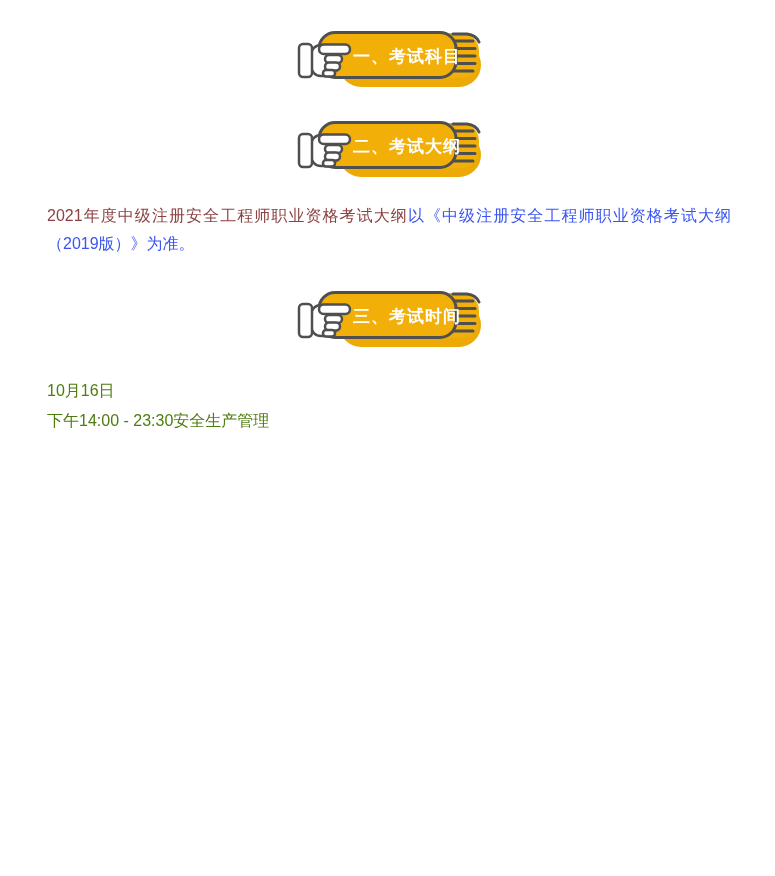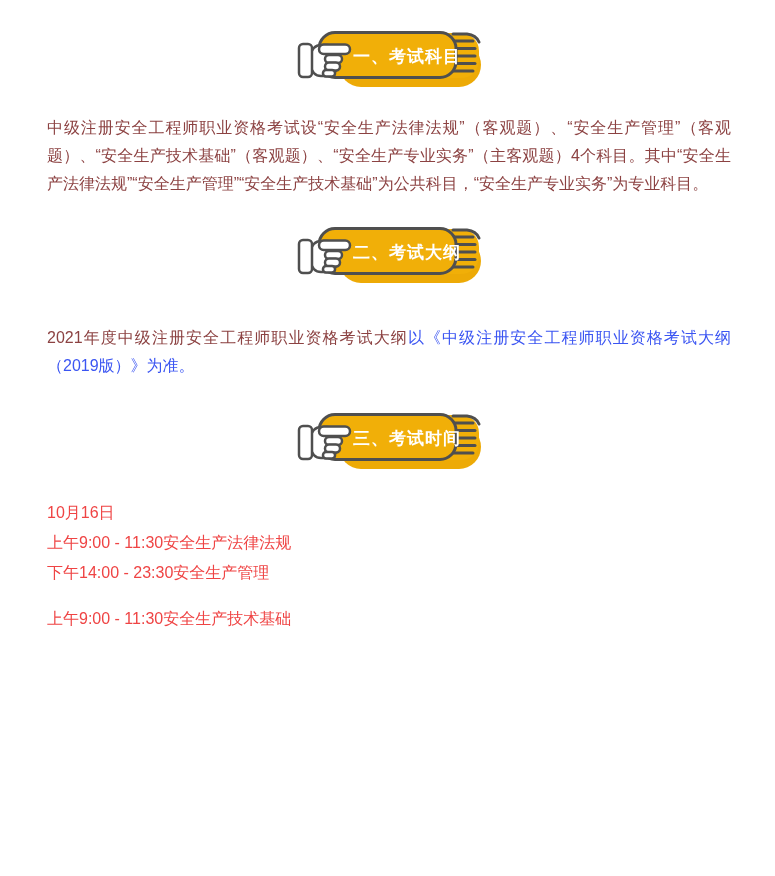--- a/index.html
+++ b/index.html
@@ -33,28 +33,28 @@
   .banner-2 { margin-top: 28px; }
   .banner-3 { margin-top: 32px; text-decoration: underline; }
   p.body-text {
     color: #8C4242;
     font-size: 16px;
     line-height: 28px;
     margin: 18px 0 0 0;
     text-align: justify;
   }
   p.first-after-banner { margin-top: 22px; }
-  p.syllabus-para { margin-top: 36px; }
+  p.syllabus-para { margin-top: 20px; }
   a.inline-link {
     color: #3B55F2;
     text-decoration: none;
     cursor: pointer;
   }
   .schedule-group {
-    color: #ef4444;
+    color: #4d7c0f;
     font-size: 16px;
     line-height: 30px;
     margin-top: 16px;
   }
   .schedule-group.first { margin-top: 24px; }
   .schedule-line { white-space: nowrap; }
 </style>
 </head>
 <body>
 
@@ -80,21 +80,20 @@
         <rect x="18" y="15" width="26" height="31" rx="10"></rect>
         <rect x="32" y="25" width="17" height="8" rx="4"></rect>
         <rect x="32" y="32.5" width="15" height="8" rx="4"></rect>
         <rect x="30" y="40" width="12" height="6.5" rx="3"></rect>
         <rect x="26" y="14.5" width="31" height="9.5" rx="4.75"></rect>
         <rect x="6" y="14" width="13" height="33" rx="4"></rect>
       </g>
     </svg>
   </div>
 
-  <p class="body-text first-after-banner">中级注册安全工程师职业资格考试设“安全生产法律法规”（客观题）、“安全生产管理”（客观题）、“安全生产技术基础”（客观题）、“安全生产专业实务”（主客观题）4个科目。其中“安全生产法律法规”“安全生产管理”“安全生产技术基础”为公共科目，“安全生产专业实务”为专业科目。</p>
 
   <div class="banner banner-2">
     <svg width="192" height="62" viewBox="0 0 192 62">
       <rect x="46" y="13" width="142" height="44" rx="22" fill="#EDAA06"></rect>
       <g>
         <rect x="136" y="3" width="50" height="45" rx="18" fill="#F1AF08"></rect>
         <g stroke="#4F4F4F" stroke-width="3" stroke-linecap="round">
           <line x1="150" y1="11" x2="180" y2="11"></line>
           <line x1="152" y1="18.5" x2="182" y2="18.5"></line>
           <line x1="152" y1="26" x2="182" y2="26"></line>
@@ -140,21 +139,19 @@
         <rect x="32" y="32.5" width="15" height="8" rx="4"></rect>
         <rect x="30" y="40" width="12" height="6.5" rx="3"></rect>
         <rect x="26" y="14.5" width="31" height="9.5" rx="4.75"></rect>
         <rect x="6" y="14" width="13" height="33" rx="4"></rect>
       </g>
     </svg>
   </div>
 
   <div class="schedule-group first">
     <div class="schedule-line">10月16日</div>
-    <div class="schedule-line">上午9:00 - 11:30安全生产法律法规</div>
     <div class="schedule-line">下午14:00 - 23:30安全生产管理</div>
   </div>
 
   <div class="schedule-group">
-    <div class="schedule-line">上午9:00 - 11:30安全生产技术基础</div>
   </div>
 
 </div>
 
 </body></html>

